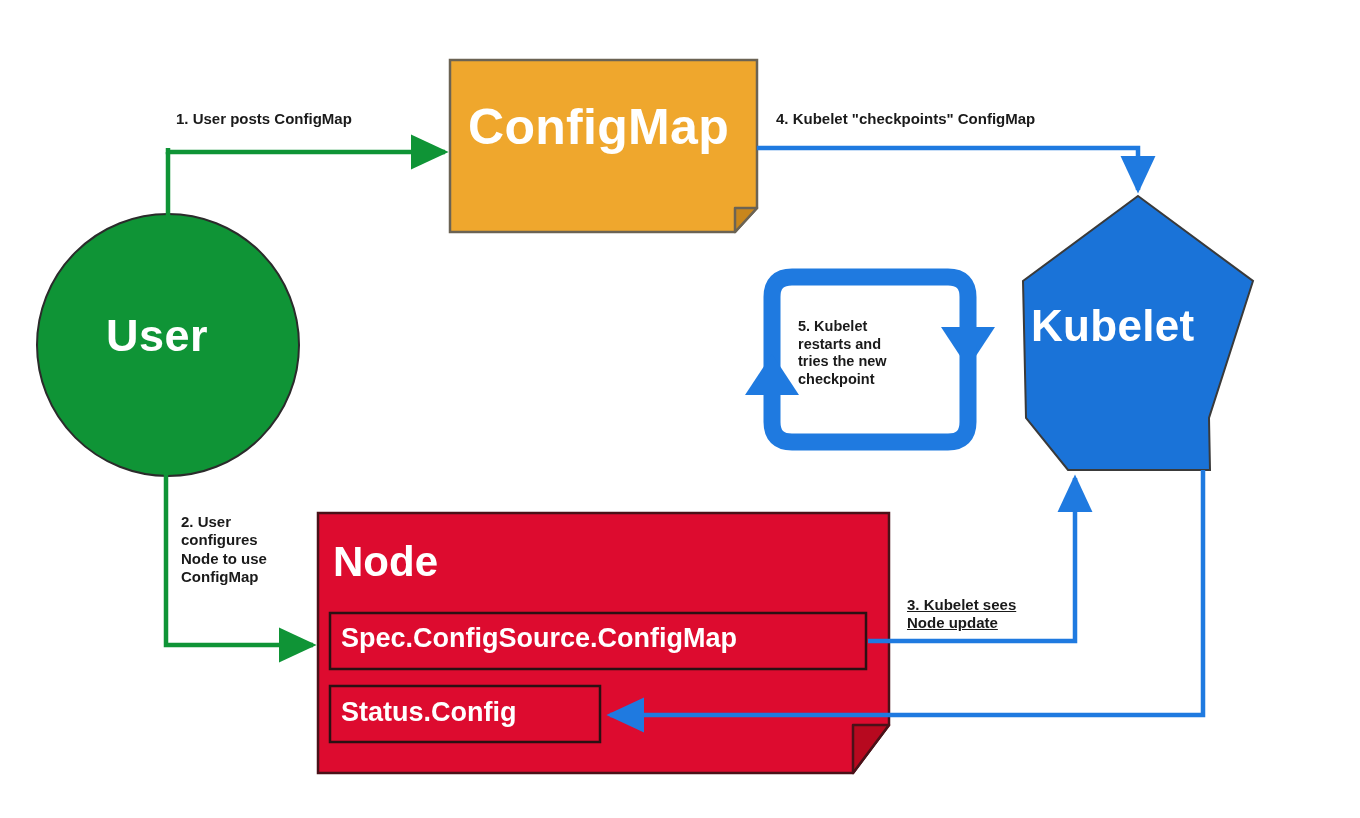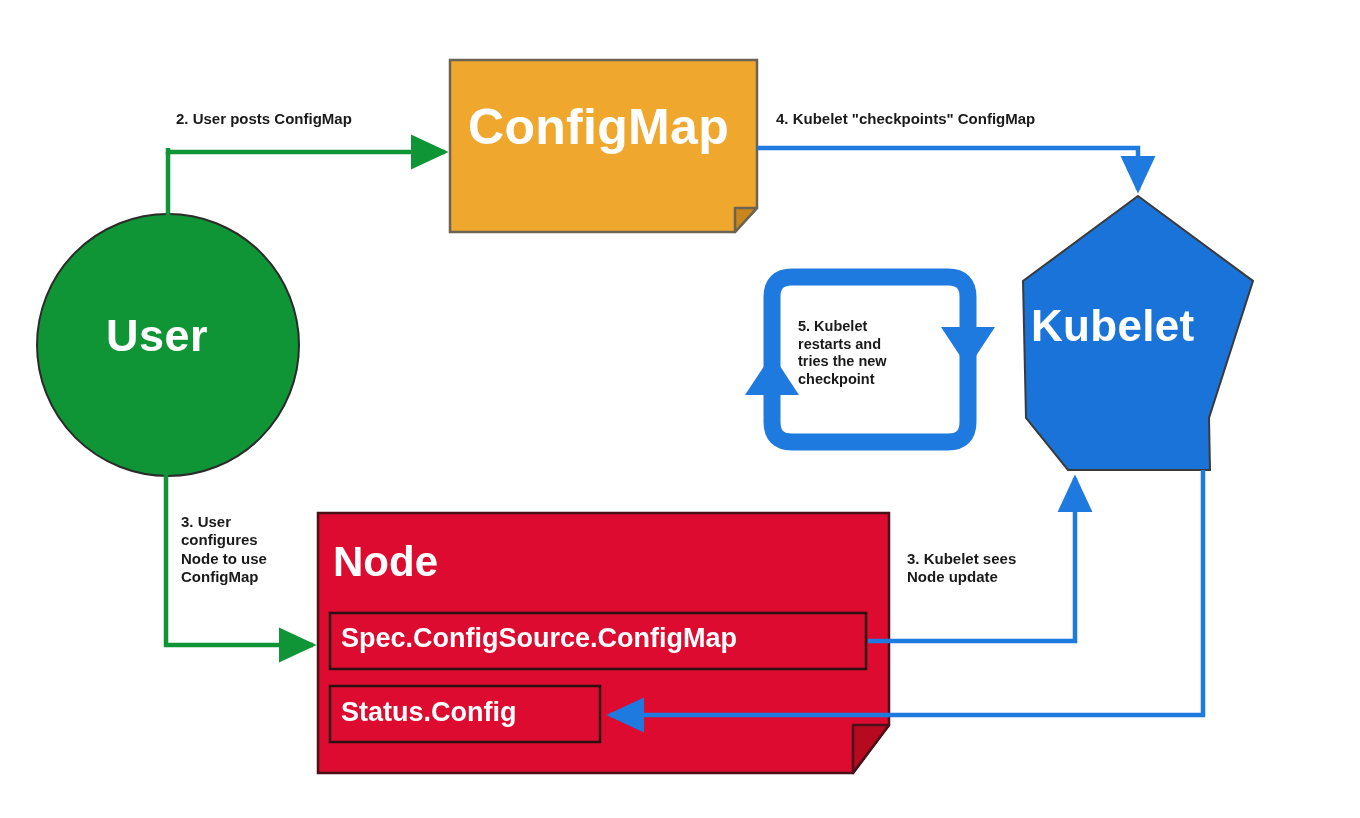--- a/index.html
+++ b/index.html
@@ -71,21 +71,21 @@
     font-size: 27px;
   }
   #lbl-status {
     left: 341px;
     top: 697px;
     font-size: 27px;
     text-align: right;
   }
   #lbl-1 { left: 176px; top: 110px; }
   #lbl-2 { left: 181px; top: 513px; }
-  #lbl-3 { left: 907px; top: 550px; }
+  #lbl-3 { left: 907px; top: 596px; text-decoration: underline; }
   #lbl-4 { left: 776px; top: 110px; }
   #lbl-5 { left: 798px; top: 318px; font-size: 14.5px; }
   #lbl-6 { left: 907px; top: 649px; }
 </style>
 </head>
 <body>
 
 <div id="canvas">
 
   <svg class="layer" viewBox="0 0 1360 818" xmlns="http://www.w3.org/2000/svg">
@@ -139,22 +139,22 @@
     </g>
   </svg>
 
   <div class="node-label" id="lbl-user">User</div>
   <div class="node-label" id="lbl-configmap">ConfigMap</div>
   <div class="node-label" id="lbl-kubelet">Kubelet</div>
   <div class="node-label" id="lbl-node">Node</div>
   <div class="node-label" id="lbl-spec">Spec.ConfigSource.ConfigMap</div>
   <div class="node-label" id="lbl-status">Status.Config</div>
 
-  <div class="edge-label" id="lbl-1">2. User posts ConfigMap</div>
-  <div class="edge-label" id="lbl-2">3. User
+  <div class="edge-label" id="lbl-1">1. User posts ConfigMap</div>
+  <div class="edge-label" id="lbl-2">2. User
 configures
 Node to use
 ConfigMap</div>
   <div class="edge-label" id="lbl-3">3. Kubelet sees
 Node update</div>
   <div class="edge-label" id="lbl-4">4. Kubelet "checkpoints" ConfigMap</div>
   <div class="edge-label" id="lbl-5">5. Kubelet
 restarts and
 tries the new
 checkpoint</div>

